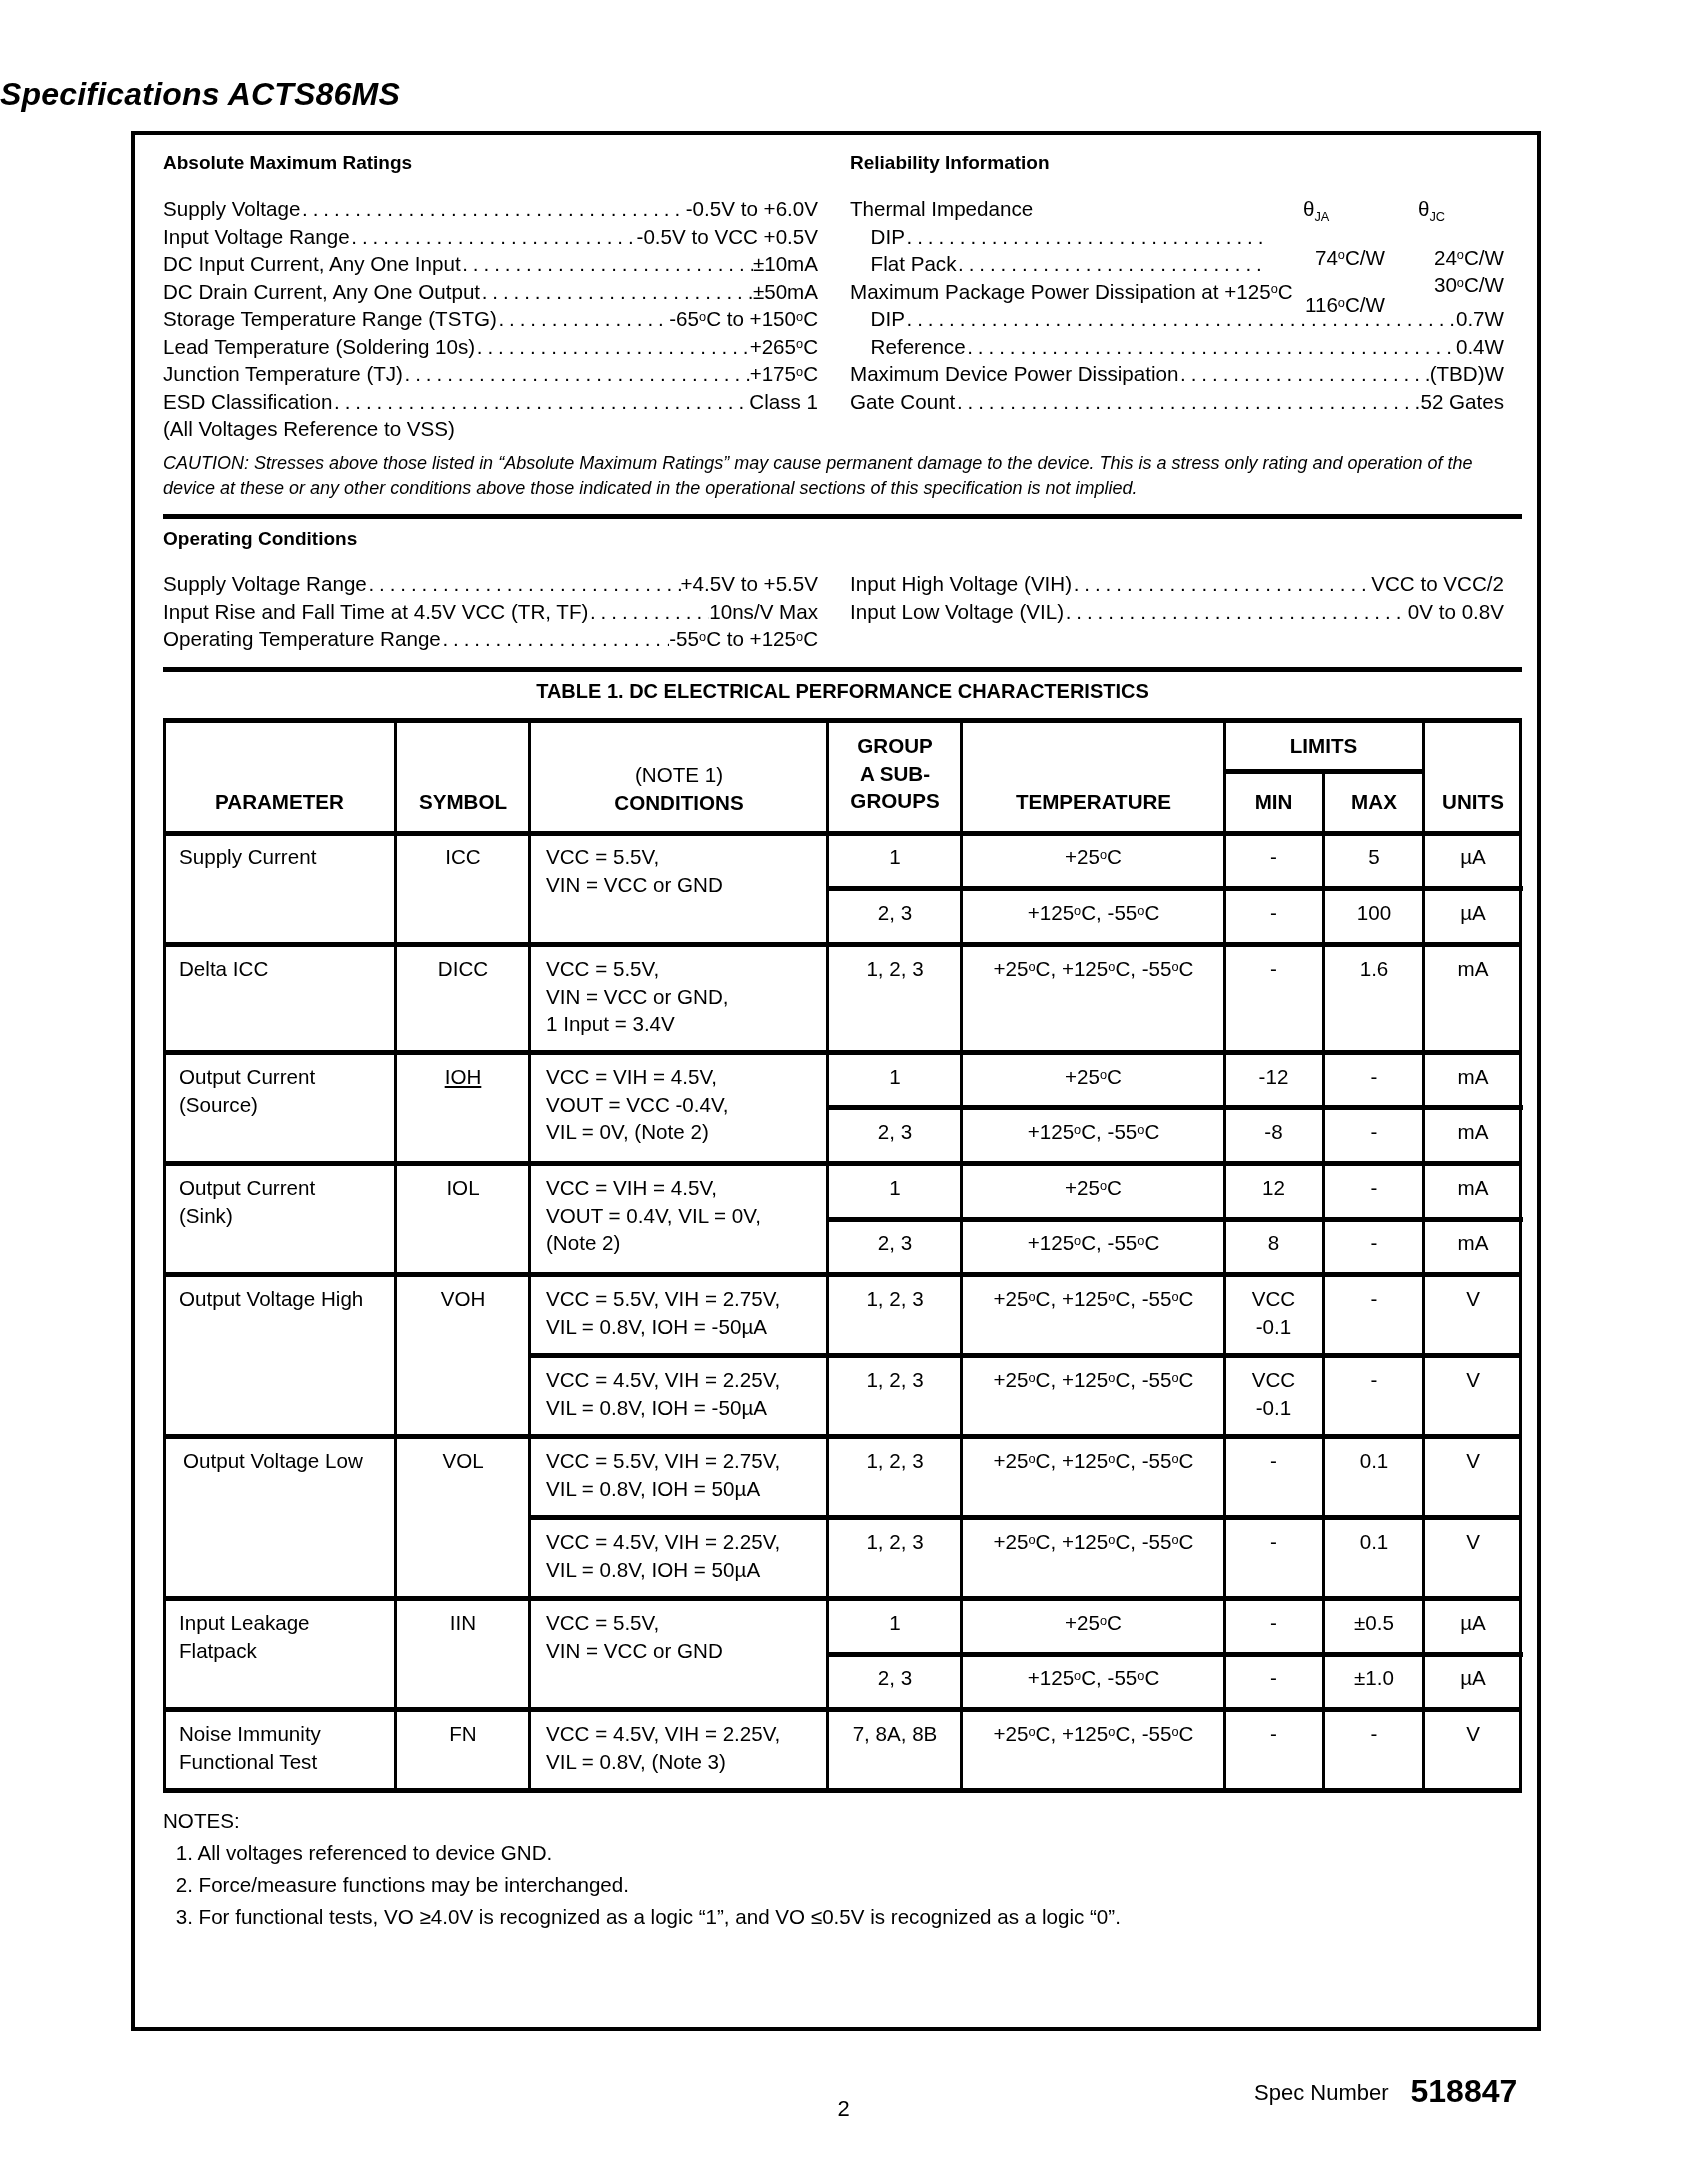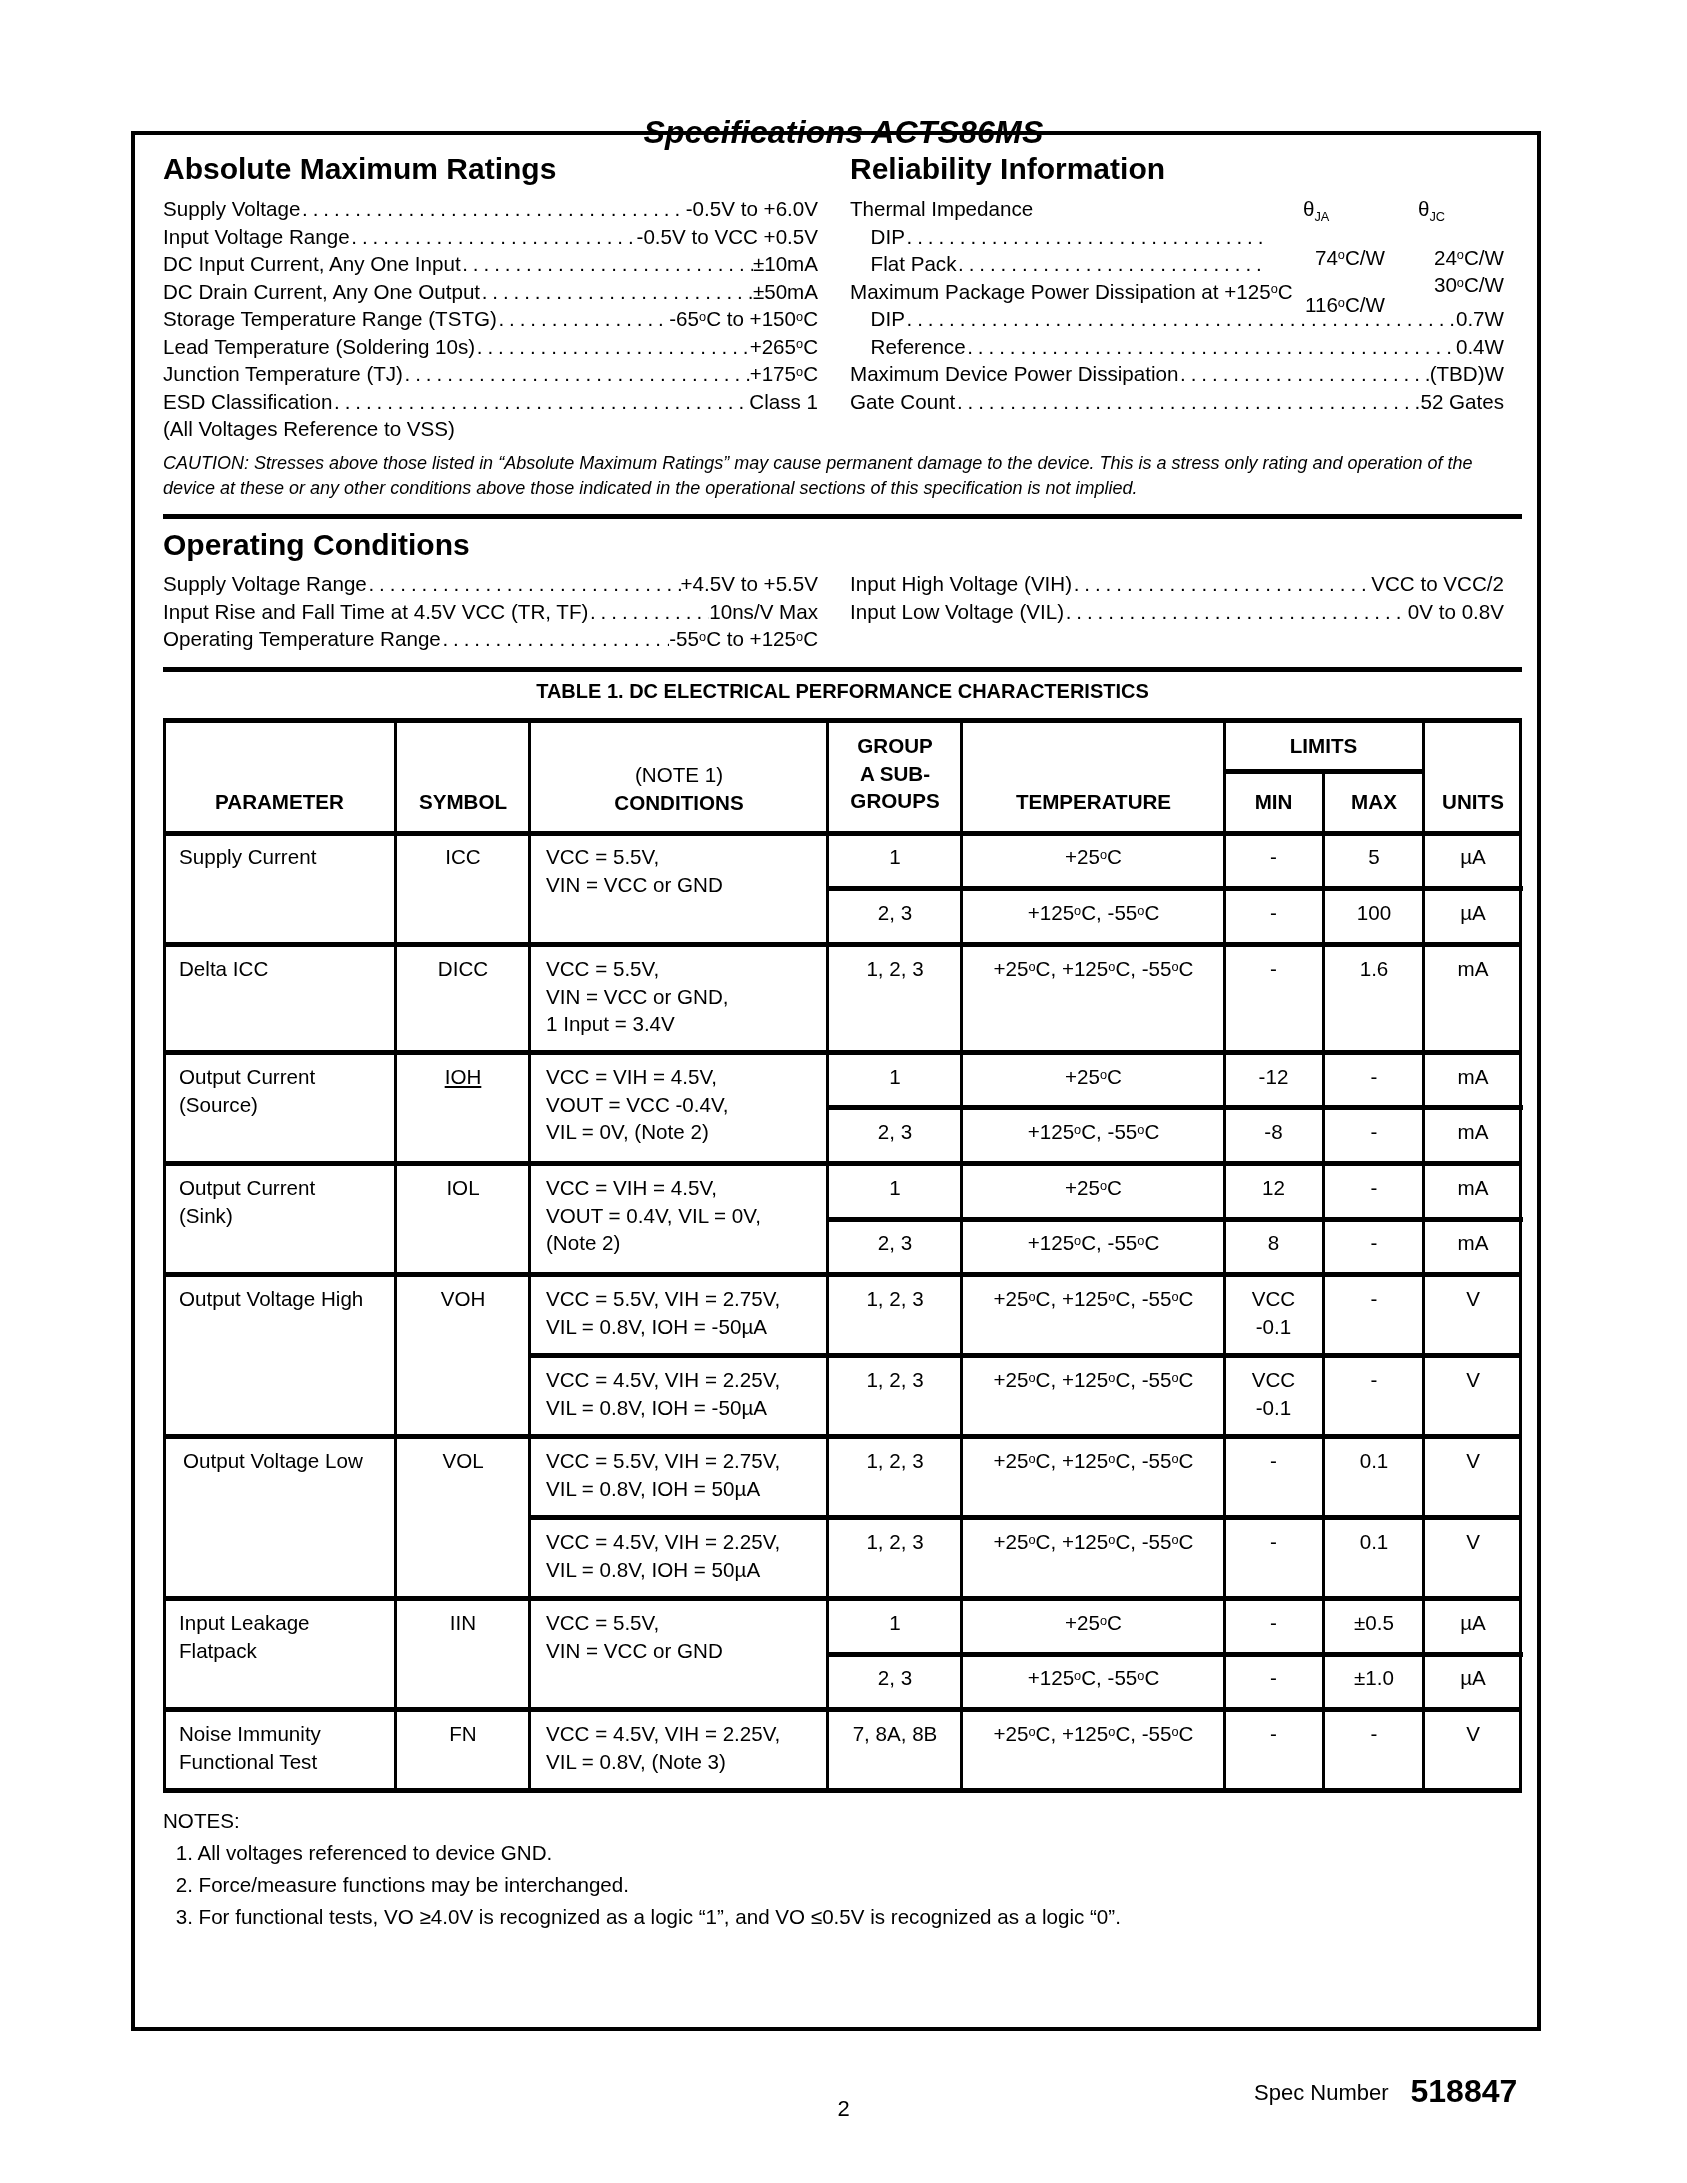--- a/index.html
+++ b/index.html
@@ -1,19 +1,19 @@
 <!DOCTYPE html>
 <html style="font-size:12.7px"><head>
 <meta charset="utf-8">
 <style>
   html, body { margin:0; padding:0; background:#ffffff; }
   body { width:1687px; height:2183px; position:relative; font-family:"Liberation Sans", sans-serif; color:#000; overflow:hidden; }
-  .page-title { position:absolute; left:0; width:1687px; top:76px; text-align:center; font-size:32px; font-weight:bold; font-style:italic; letter-spacing:0.2px;margin-top:38px; }
+  .page-title { position:absolute; left:0; width:1687px; top:76px; text-align:left; font-size:32px; font-weight:bold; font-style:italic; letter-spacing:0.2px; }
   .frame { position:absolute; left:131px; top:131px; width:1402px; height:1892px; border:4px solid #000; box-sizing:content-box; }
-  .sec-title { position:absolute; font-size:30px; font-weight:bold; }
+  .sec-title { position:absolute; font-size:19px; font-weight:bold; }
   .spec-list { position:absolute; font-size:20.6px; line-height:27.5px; }
   .spec-row { display:flex; align-items:baseline; white-space:nowrap; height:27.5px; }
   .spec-row .lbl { flex:0 0 auto; }
   .spec-row .dots { flex:1 1 auto; overflow:hidden; letter-spacing:2.5px; padding:0 1.6px; }
   .spec-row .dots::before { content:". . . . . . . . . . . . . . . . . . . . . . . . . . . . . . . . . . . . . . . . . . . . . . . . . . . . . . . . . . . . . . . . . . . . . . . . . . . . . . . ."; letter-spacing:0; word-spacing:-0.8px; }
   .spec-row .val { flex:0 0 auto; }
   .indent { padding-left:20.6px; }
   sup { font-size:62%; vertical-align:top; position:relative; top:-2.4px; }
   sub { font-size:62%; }
   .theta-row { display:flex; white-space:nowrap; height:27.5px; align-items:baseline; }

